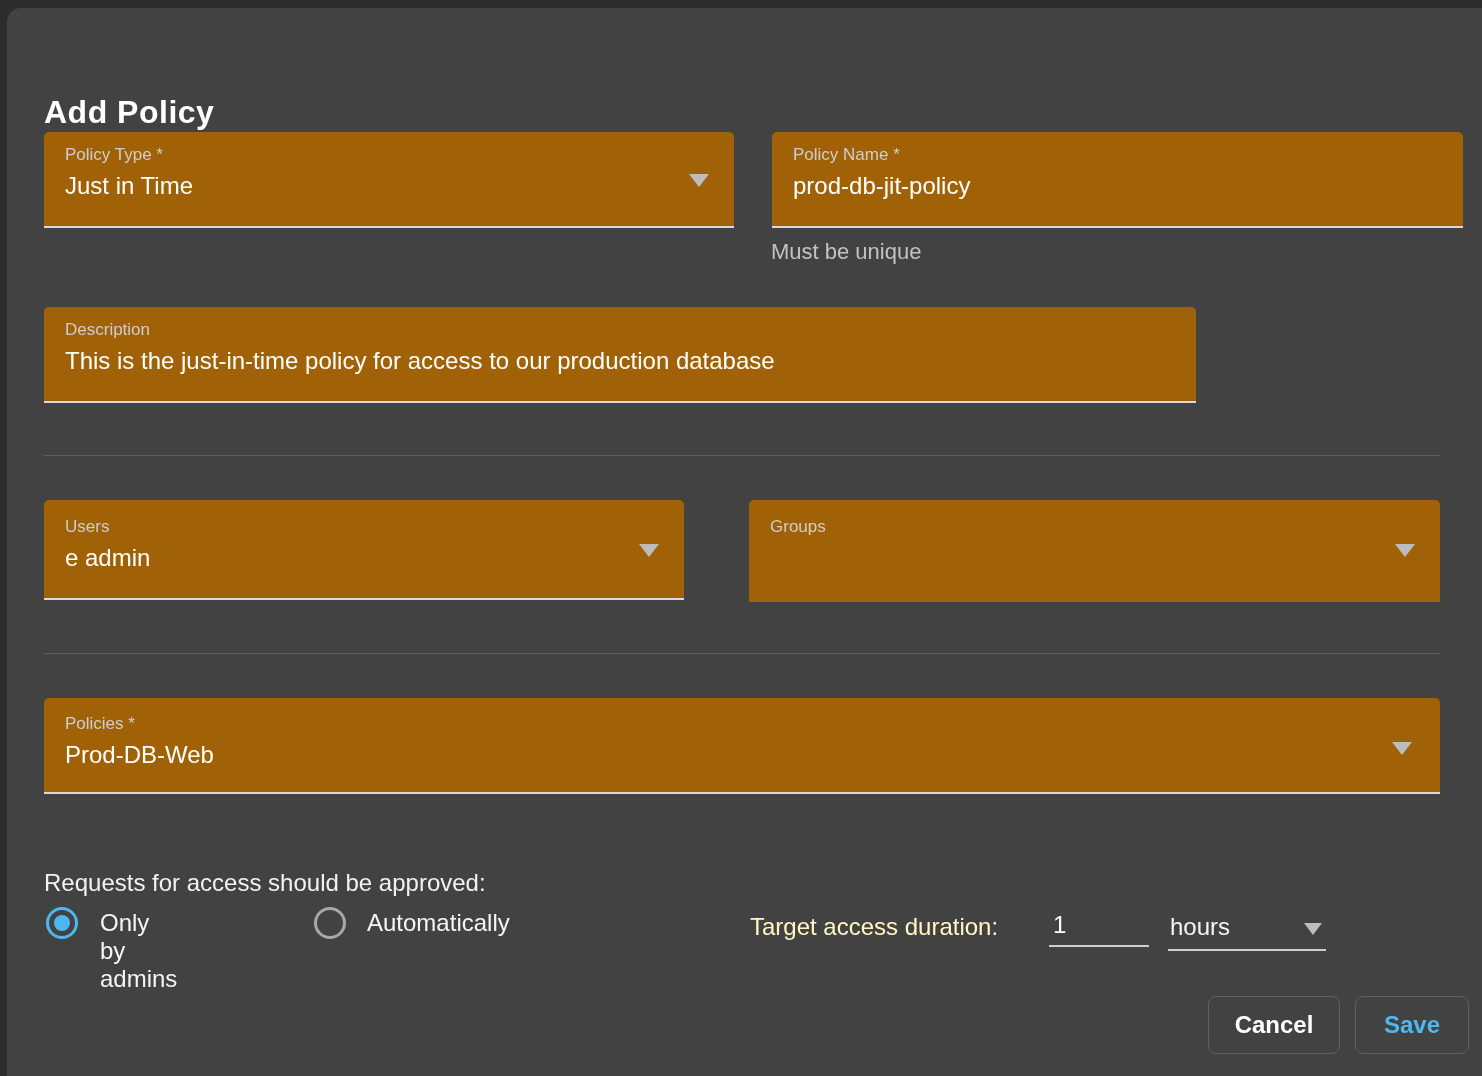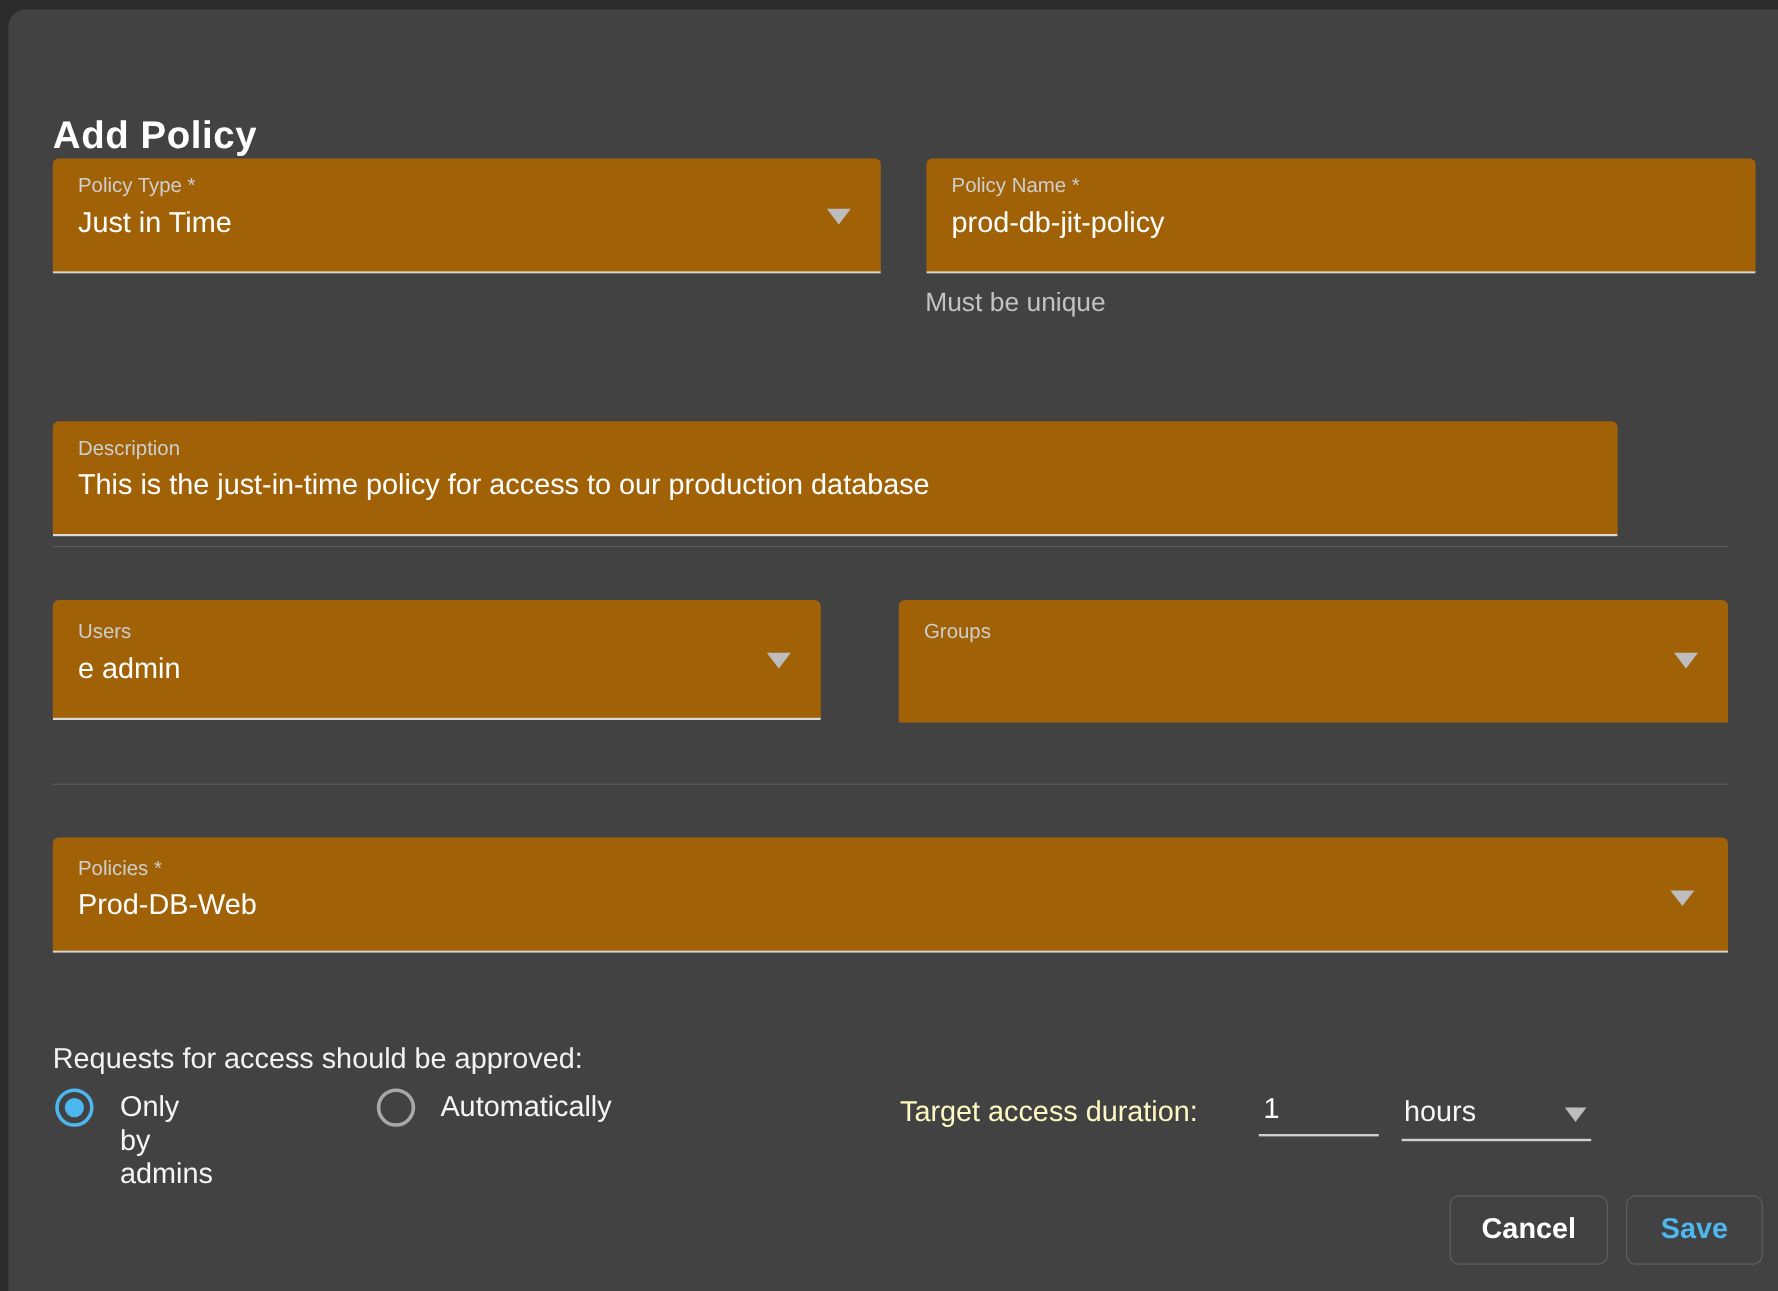--- a/index.html
+++ b/index.html
@@ -44,21 +44,21 @@
       <div class="fvalue">Just in Time</div>
       <div class="arrow" style="right:25px;top:42px;"></div>
     </div>
 
     <div class="field underlined" style="left:742px;top:124px;width:691px;height:96px;margin-left:23px;">
       <div class="flabel">Policy Name *</div>
       <div class="fvalue">prod-db-jit-policy</div>
     </div>
     <div class="helper" style="left:764px;top:231px;">Must be unique</div>
 
-    <div class="field underlined" style="left:37px;top:299px;width:1304px;height:96px;margin-top:44px;">
+    <div class="field underlined" style="left:37px;top:299px;width:1152px;height:96px;">
       <div class="flabel">Description</div>
       <div class="fvalue">This is the just-in-time policy for access to our production database</div>
     </div>
 
     <div class="divider" style="top:447px;"></div>
 
     <div class="field underlined" style="left:37px;top:492px;width:640px;height:100px;">
       <div class="flabel" style="top:17px;">Users</div>
       <div class="fvalue" style="top:44px;">e admin</div>
       <div class="arrow" style="right:25px;top:44px;"></div>

